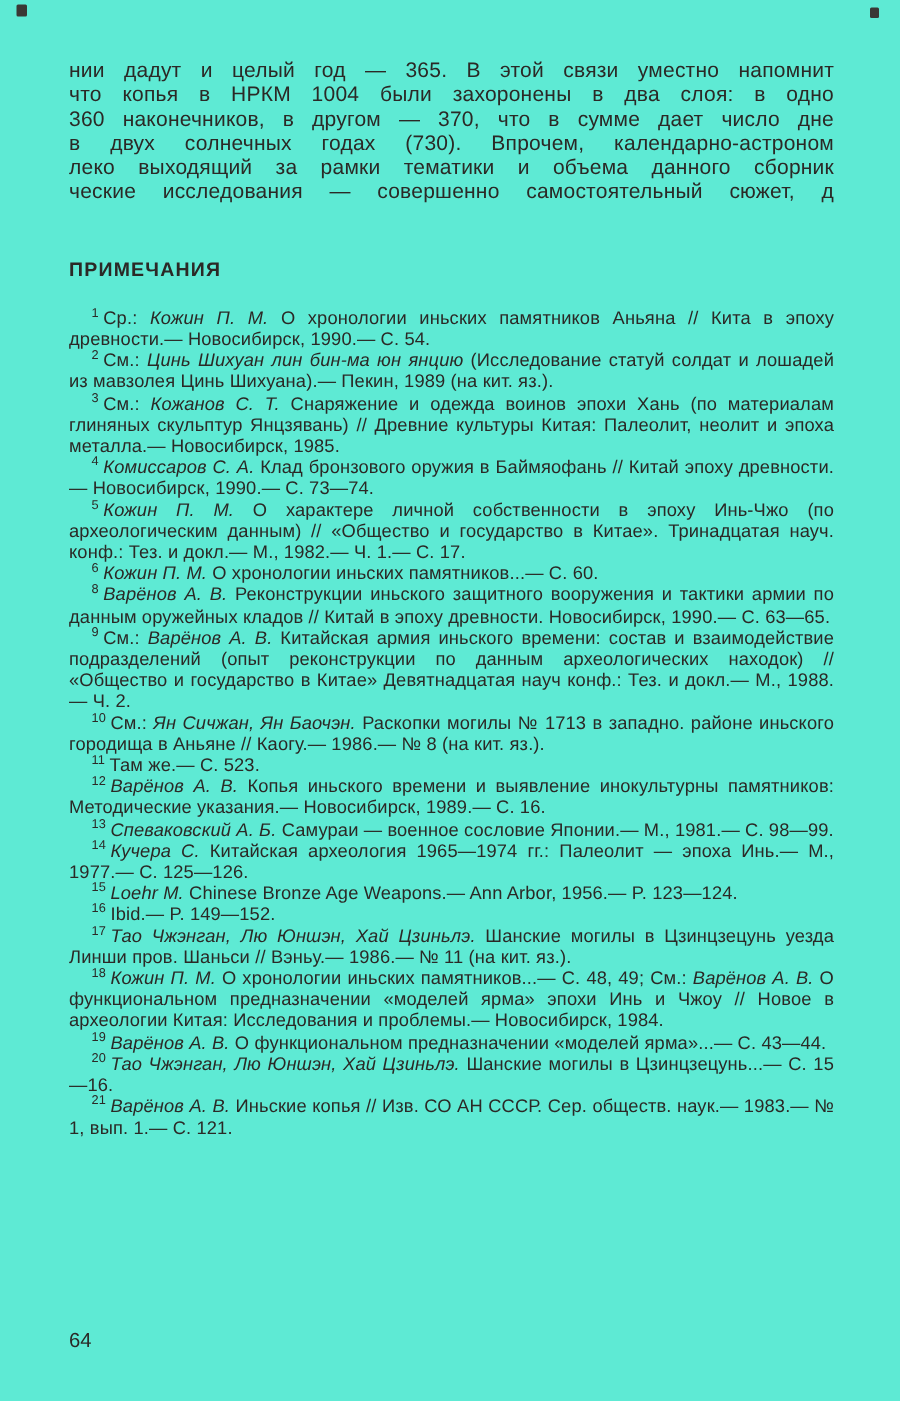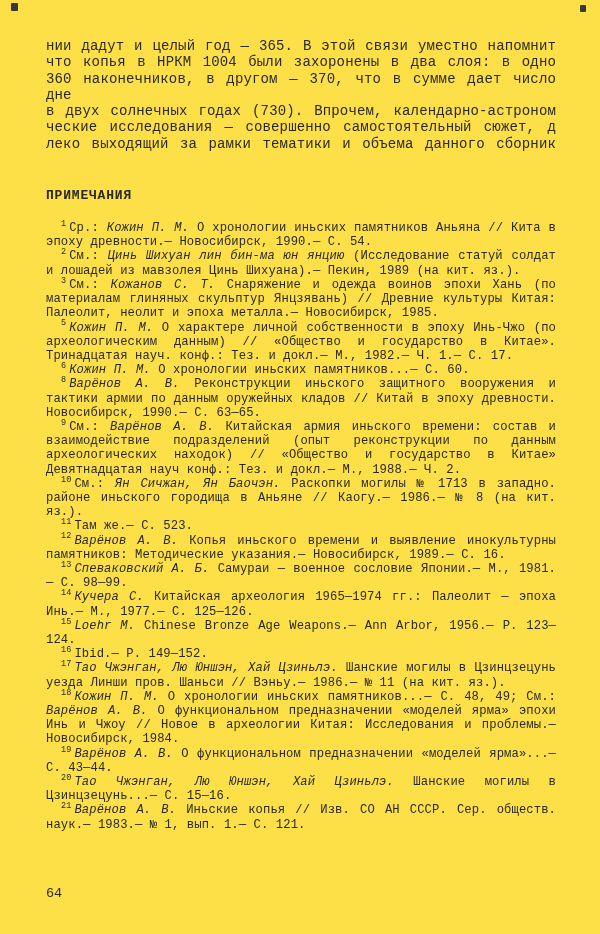--- a/index.html
+++ b/index.html
@@ -1,20 +1,20 @@
 <!DOCTYPE html>
 <html><head>
 <meta charset="utf-8">
 <style>
   html,body { margin:0; padding:0; }
   .page {
     position:relative;
     width:600px; height:934px;
-    background:#fde047;
-    font-family:Liberation Mono, monospace;
+    background:#5eead4;
+    font-family:Liberation Sans, sans-serif;
     color:#2b2926;
     overflow:hidden;
     box-sizing:border-box;
   }
   .content {
     position:absolute;
     left:46px; top:38px; width:510px;
   }
   .body-paragraph { margin:0; }
   .body-line {
@@ -65,30 +65,31 @@
 <div class="page">
   <div class="speck speck-left"></div>
   <div class="speck speck-right"></div>
 
   <div class="content">
     <div class="body-paragraph">
         <div class="body-line">нии дадут и целый год — 365. В этой связи уместно напомнит</div>
         <div class="body-line">что копья в НРКМ 1004 были захоронены в два слоя: в одно</div>
         <div class="body-line">360 наконечников, в другом — 370, что в сумме дает число дне</div>
         <div class="body-line">в двух солнечных годах (730). Впрочем, календарно-астроном</div>
+        <div class="body-line">леко выходящий за рамки тематики и объема данного сборник</div>
         <div class="body-line">ческие исследования — совершенно самостоятельный сюжет, д</div>
-        <div class="body-line">леко выходящий за рамки тематики и объема данного сборник</div>
       </div>
 
     <h2 class="notes-heading">ПРИМЕЧАНИЯ</h2>
 
     <div class="footnotes">
         <p class="fn"><sup class="fn-num">1</sup><span>Ср.: </span><i>Кожин П. М.</i><span> О хронологии иньских памятников Аньяна // Кита в эпоху древности.— Новосибирск, 1990.— С. 54.</span></p>
         <p class="fn"><sup class="fn-num">2</sup><span>См.: </span><i>Цинь Шихуан лин бин-ма юн янцию</i><span> (Исследование статуй солдат и лошадей из мавзолея Цинь Шихуана).— Пекин, 1989 (на кит. яз.).</span></p>
         <p class="fn"><sup class="fn-num">3</sup><span>См.: </span><i>Кожанов С. Т.</i><span> Снаряжение и одежда воинов эпохи Хань (по материалам глиняных скульптур Янцзявань) // Древние культуры Китая: Палеолит, неолит и эпоха металла.— Новосибирск, 1985.</span></p>
+        <p class="fn"><sup class="fn-num">4</sup><i>Комиссаров С. А.</i><span> Клад бронзового оружия в Баймяофань // Китай эпоху древности.— Новосибирск, 1990.— С. 73—74.</span></p>
         <p class="fn"><sup class="fn-num">5</sup><i>Кожин П. М.</i><span> О характере личной собственности в эпоху Инь-Чжо (по археологическим данным) // «Общество и государство в Китае». Тринадцатая науч. конф.: Тез. и докл.— М., 1982.— Ч. 1.— С. 17.</span></p>
         <p class="fn"><sup class="fn-num">6</sup><i>Кожин П. М.</i><span> О хронологии иньских памятников...— С. 60.</span></p>
         <p class="fn"><sup class="fn-num">8</sup><i>Варёнов А. В.</i><span> Реконструкции иньского защитного вооружения и тактики армии по данным оружейных кладов // Китай в эпоху древности. Новосибирск, 1990.— С. 63—65.</span></p>
         <p class="fn"><sup class="fn-num">9</sup><span>См.: </span><i>Варёнов А. В.</i><span> Китайская армия иньского времени: состав и взаимодействие подразделений (опыт реконструкции по данным археологических находок) // «Общество и государство в Китае» Девятнадцатая науч конф.: Тез. и докл.— М., 1988.— Ч. 2.</span></p>
         <p class="fn"><sup class="fn-num">10</sup><span>См.: </span><i>Ян Сичжан, Ян Баочэн.</i><span> Раскопки могилы № 1713 в западно. районе иньского городища в Аньяне // Каогу.— 1986.— № 8 (на кит. яз.).</span></p>
         <p class="fn"><sup class="fn-num">11</sup><span>Там же.— С. 523.</span></p>
         <p class="fn"><sup class="fn-num">12</sup><i>Варёнов А. В.</i><span> Копья иньского времени и выявление инокультурны памятников: Методические указания.— Новосибирск, 1989.— С. 16.</span></p>
         <p class="fn"><sup class="fn-num">13</sup><i>Спеваковский А. Б.</i><span> Самураи — военное сословие Японии.— М., 1981.— С. 98—99.</span></p>
         <p class="fn"><sup class="fn-num">14</sup><i>Кучера С.</i><span> Китайская археология 1965—1974 гг.: Палеолит — эпоха Инь.— М., 1977.— С. 125—126.</span></p>
         <p class="fn"><sup class="fn-num">15</sup><i>Loehr M.</i><span> Chinese Bronze Age Weapons.— Ann Arbor, 1956.— P. 123—124.</span></p>

